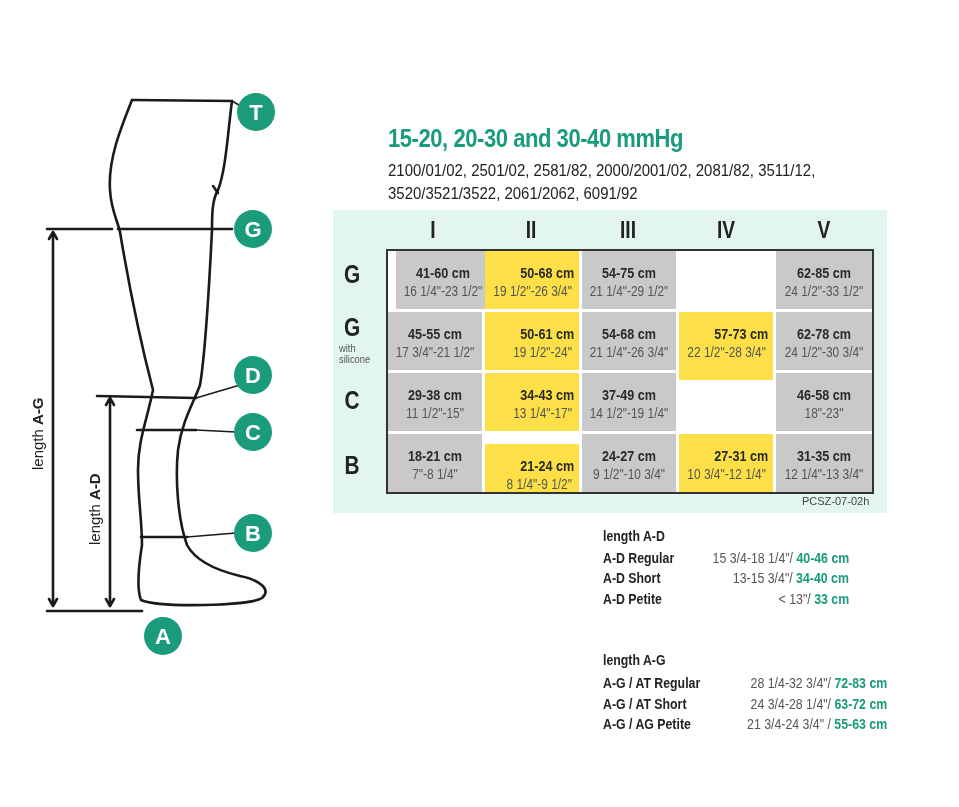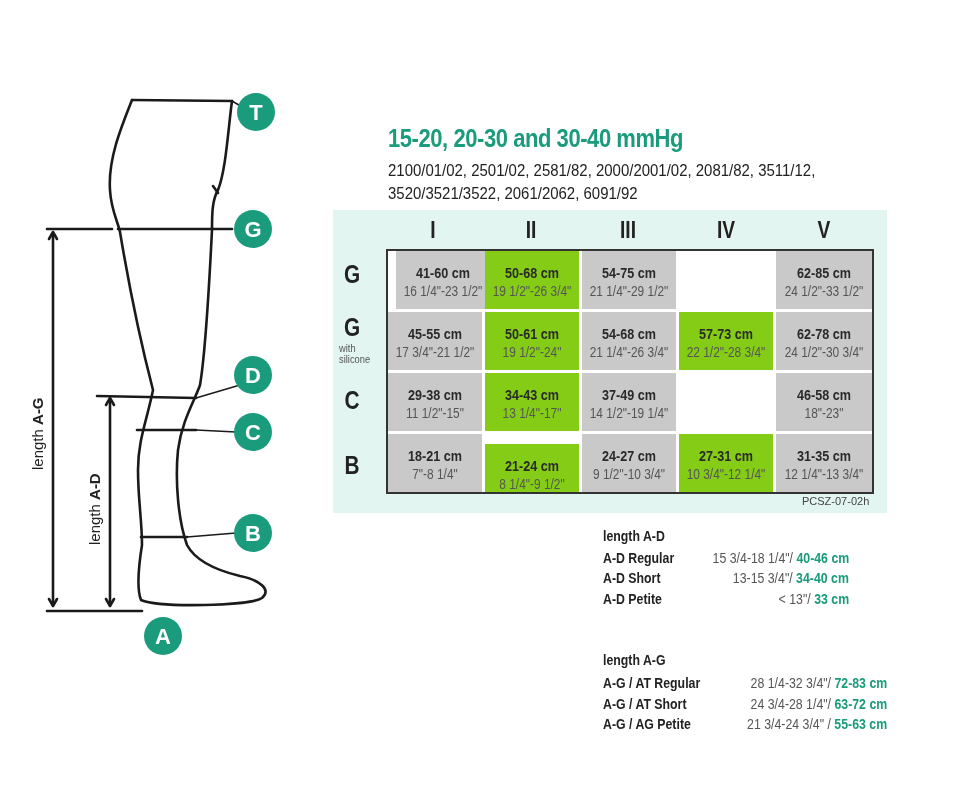--- a/index.html
+++ b/index.html
@@ -20,21 +20,21 @@
              color:#222; transform:scaleX(0.8); }
   .rowhead { position:absolute; left:337px; width:30px; text-align:center; font-size:26px; font-weight:bold; color:#222; transform:scaleX(0.8); }
   .rowsub { position:absolute; left:339px; font-size:11px; line-height:11px; color:#555; transform:scaleX(0.85); transform-origin:left top; }
 
   #grid { position:absolute; left:386px; top:249px; width:488px; height:245px; background:#ffffff;
           border:2px solid #333; box-sizing:border-box; }
   .cell { position:absolute; text-align:center; box-sizing:border-box; }
   .cell .cm { font-size:14px; font-weight:bold; color:#2a2a2a; margin-top:14px; transform:scaleX(0.9); }
   .cell .in { font-size:14px; color:#555; margin-top:2px; transform:scaleX(0.85); white-space:nowrap; }
   .dark { background:#c9c9c9; }
-  .light { background:#84cc16; }
+  .light { background:#fde047;text-align:right; }
   #code { position:absolute; left:802px; top:495px; font-size:11px; color:#444; }
 
   .lentitle { position:absolute; font-size:14px; font-weight:bold; color:#222; transform:scaleX(0.88); transform-origin:left top; white-space:nowrap; }
   .lenlabel { position:absolute; font-size:14px; font-weight:bold; color:#222; transform:scaleX(0.88); transform-origin:left top; white-space:nowrap; }
   .lenval { position:absolute; font-size:14px; color:#555; text-align:right; transform:scaleX(0.88); transform-origin:right top; white-space:nowrap; }
   .lenval .cmv { color:#1a9b7c; font-weight:bold; }
 </style>
 </head>
 <body>
 
@@ -145,21 +145,21 @@
       <div class="in">17 3/4"-21 1/2"</div>
     </div>
   <div class="cell light" style="left:97px; top:61px; width:94px; height:58px">
       <div class="cm">50-61 cm</div>
       <div class="in">19 1/2"-24"</div>
     </div>
   <div class="cell dark" style="left:194px;top:61px; width:94px; height:58px">
       <div class="cm">54-68 cm</div>
       <div class="in">21 1/4"-26 3/4"</div>
     </div>
-  <div class="cell light" style="left:291px;top:61px; width:94px; height:58px">
+  <div class="cell light" style="left:291px;top:61px; width:94px; height:68px">
       <div class="cm">57-73 cm</div>
       <div class="in">22 1/2"-28 3/4"</div>
     </div>
   <div class="cell dark" style="left:388px;top:61px; width:96px; height:58px">
       <div class="cm">62-78 cm</div>
       <div class="in">24 1/2"-30 3/4"</div>
     </div>
 
   <div class="cell dark" style="left:0;    top:122px; width:94px; height:58px">
       <div class="cm">29-38 cm</div>

